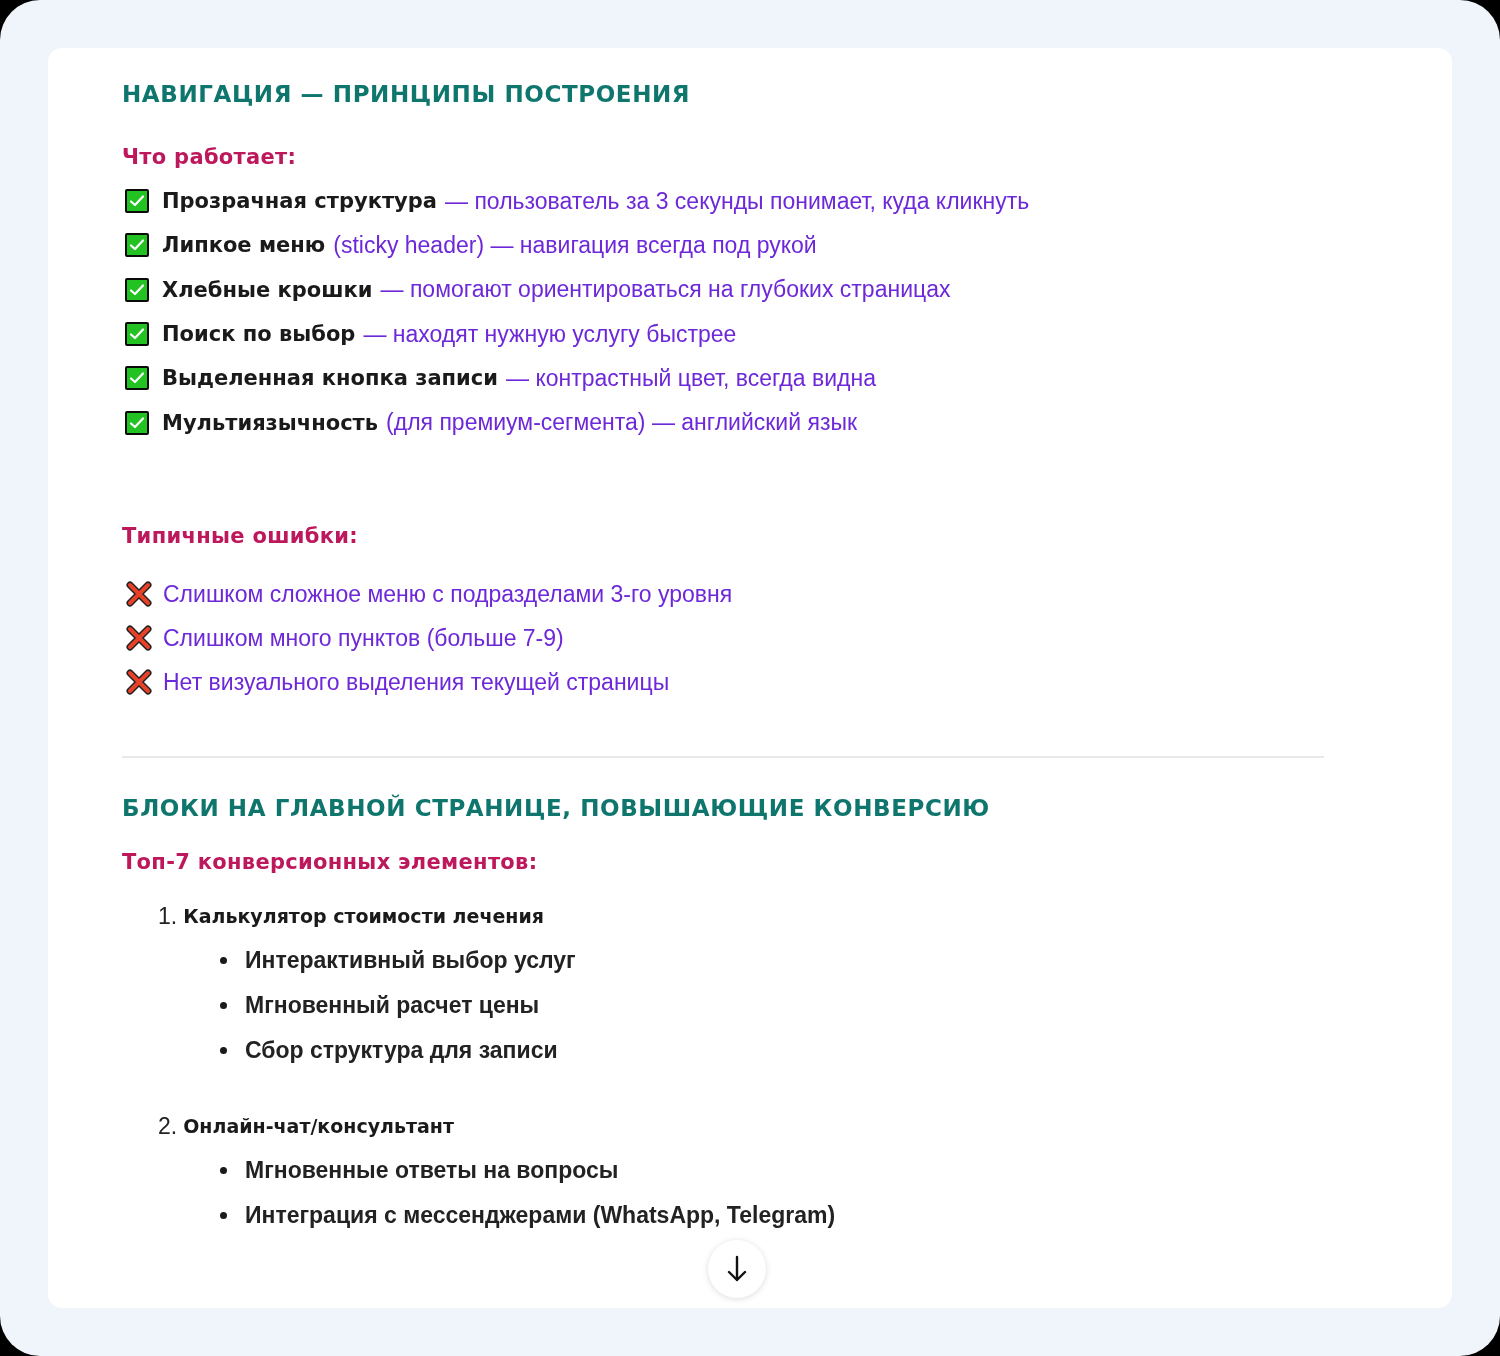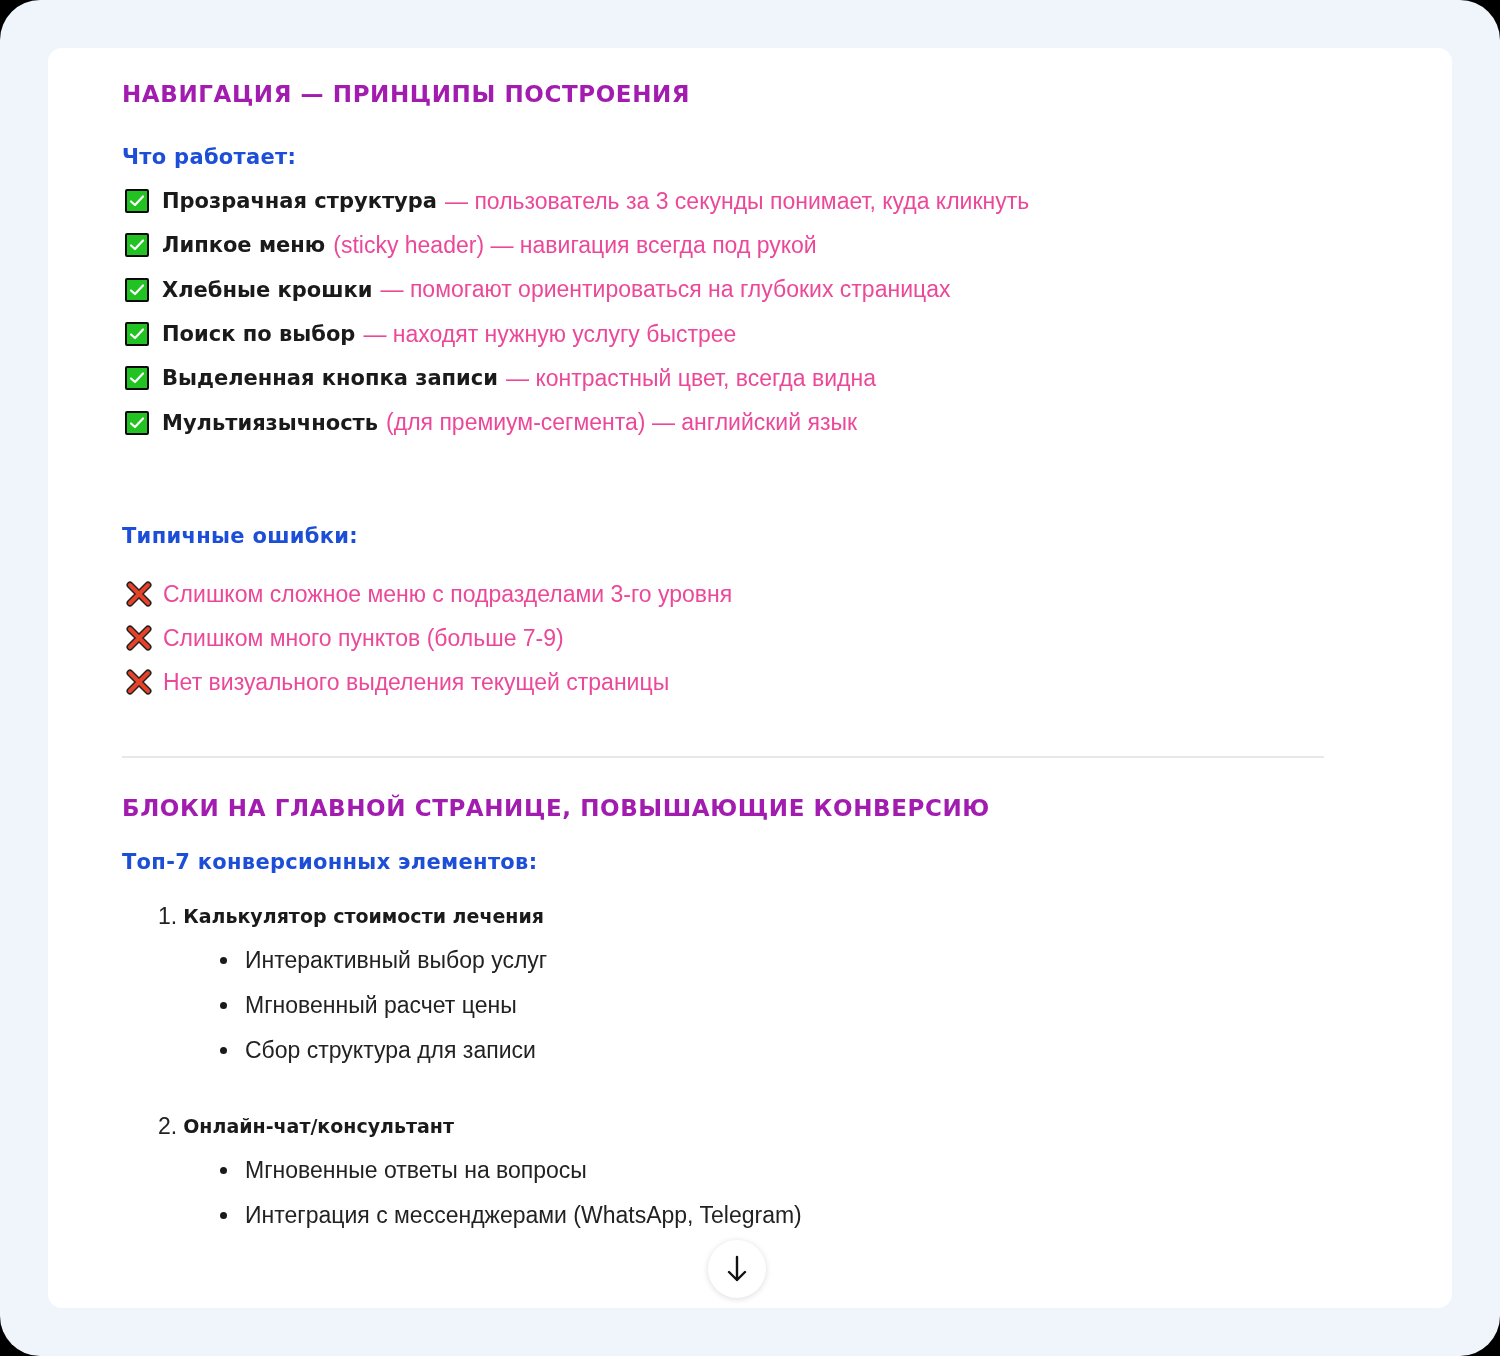--- a/index.html
+++ b/index.html
@@ -29,29 +29,29 @@
     position: absolute;
     left: 74px; top: 0;
     width: 1202px;
   }
   h2 {
     margin: 0;
     font-family: "DejaVu Sans", sans-serif;
     font-weight: bold;
     font-size: 23px;
     letter-spacing: 0.6px;
-    color: #a21caf;
+    color: #0f766e;
   }
   h3 {
     margin: 0;
     font-family: "DejaVu Sans", sans-serif;
     font-weight: bold;
     font-size: 21px;
     letter-spacing: 0.3px;
-    color: #1d4ed8;
+    color: #be185d;
   }
   .h-nav { position: absolute; top: 33px; }
   .h-works { position: absolute; top: 97px; }
   .h-errors { position: absolute; top: 476px; }
   .h-blocks { position: absolute; top: 747px; }
   .h-top7 { position: absolute; top: 802px; text-align: center; }
 
   .list { position: absolute; margin: 0; padding: 0; list-style: none; }
   .list li {
     display: flex; align-items: center;
@@ -62,21 +62,21 @@
   .list-works { top: 131px; }
   .list-works li { height: 44.3px; }
   .list-errors { top: 524px; }
 
   .b {
     font-family: "DejaVu Sans", sans-serif;
     font-weight: bold;
     font-size: 21px;
     margin-right: 8px;
   }
-  .rest { color: #ec4899; }
+  .rest { color: #6d28d9; }
 
   .check-icon {
     width: 24px; height: 24px;
     box-sizing: border-box;
     background: #22c222;
     border: 2px solid #0a0a0a;
     border-radius: 2px;
     margin: 0 13px 0 3px;
     display: inline-flex; align-items: center; justify-content: center;
     flex: 0 0 auto;
@@ -105,20 +105,21 @@
   .ol-num { margin-right: 6px; color: #222; }
   .ol-item-title .b { font-size: 19px; }
   .ul { margin: 0; padding: 0; list-style: none; }
   .ul li {
     display: flex; align-items: center;
     height: 45px;
     font-size: 23px;
     padding-left: 62px;
     white-space: nowrap;
     color: #222;
+    font-weight: bold;
   }
   .bullet {
     width: 7px; height: 7px;
     background: #1a1a1a;
     border-radius: 50%;
     margin-right: 18px;
     flex: 0 0 auto;
   }
   .ol-gap { height: 31px; }
 

